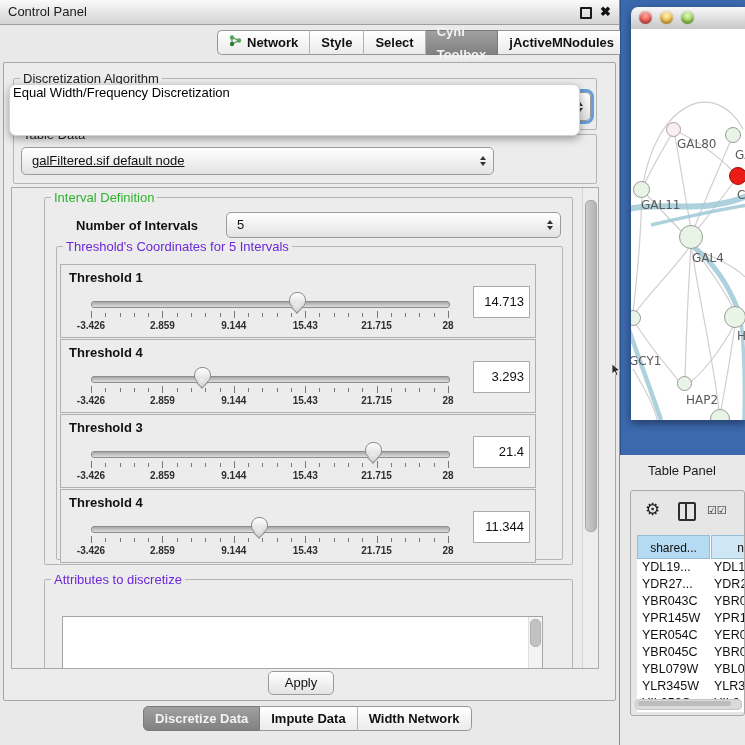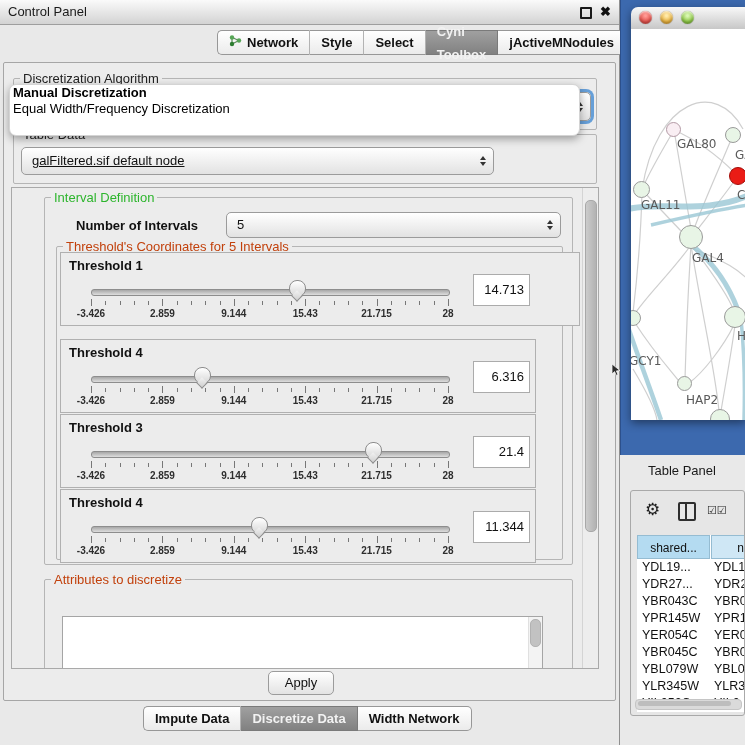--- a/index.html
+++ b/index.html
@@ -19,21 +19,21 @@
        border-right:1px solid #b3b3b3;font-size:13px;font-weight:bold;color:#111;cursor:default;}
   .seg .si:first-child{border-left:1px solid #979797;border-radius:5px 0 0 5px;}
   .seg .si:last-child{border-radius:0 5px 5px 0;border-right:1px solid #979797;text-align:right;}
   .seg .si.active{background:linear-gradient(#a0a0a0,#818181);color:#f2f2f2;border-color:#7a7a7a;}
   #top-tabs{left:217px;top:30px;}
   #bottom-tabs{left:143px;top:706px;}
   .cp-outer{position:absolute;left:3px;top:62px;width:611px;height:637px;border:1px solid #a6a6a6;border-radius:2px;background:#ececec;}
   
   .grp{position:absolute;border:1px solid #b5b5b5;border-radius:2px;}
   .grp>.gt{position:absolute;top:-8px;left:6px;background:#ececec;padding:0 3px;font-size:13px;white-space:nowrap;}
-  .gt.green{color:#2db52d;} .gt.blue{color:#c2410c;} .gt.dark{color:#222;}
+  .gt.green{color:#2db52d;} .gt.blue{color:#6d28d9;} .gt.dark{color:#222;}
   
   .combo{position:absolute;background:linear-gradient(#ffffff,#e2e2e2);border:1px solid #9b9b9b;border-radius:5px;}
   .combo .cv{position:absolute;left:10px;top:0;font-size:13px;color:#111;}
   .spin{position:absolute;right:7px;top:50%;transform:translateY(-50%);display:flex;flex-direction:column;gap:2px;}
   .spin i{width:0;height:0;border-left:3.5px solid transparent;border-right:3.5px solid transparent;}
   .spin .up{border-bottom:4px solid #333;} .spin .dn{border-top:4px solid #333;}
   .focusring{box-shadow:0 0 0 3px rgba(88,151,214,.9);}
   
   .popup{position:absolute;left:9px;top:84px;width:569px;height:50px;background:#fff;border:1px solid #d4d4d4;
        border-radius:7px;box-shadow:0 3px 9px rgba(0,0,0,.35);z-index:40;}
@@ -142,21 +142,20 @@
     <span class="gt dark">Discretization Algorithm</span>
   </div>
   <div class="combo focusring" style="left:21px;top:92px;width:568px;height:27px;">
     <span class="spin">
         <i class="up"></i>
         <i class="dn"></i>
       </span>
   </div>
 
   <div class="popup">
-    <div class="p-opt sel">Manual Discretization</div>
     <div class="p-opt">Equal Width/Frequency Discretization</div>
   </div>
 
   <div class="grp" style="left:13px;top:134px;width:582px;height:48px;">
     <span class="gt dark">Table Data</span>
   </div>
   <div class="combo" style="left:21px;top:147px;width:471px;height:26px;">
     <span class="cv" style="line-height:26px;text-decoration:underline;">galFiltered.sif default node</span>
     <span class="spin">
         <i class="up"></i>
@@ -173,21 +172,21 @@
       <span class="cv" style="line-height:24px;">5</span>
       <span class="spin">
           <i class="up"></i>
           <i class="dn"></i>
         </span>
     </div>
     <div class="grp" style="left:44px;top:58px;width:505px;height:312px;">
       <span class="gt blue">Threshold's Coordinates for 5 Intervals</span>
     </div>
     <div id="cards">
-        <div class="thresh-card" style="top: 64px; padding-left: 44px;">
+        <div class="thresh-card" style="top: 76px;">
           <div class="t-label">Threshold 1</div>
           <div class="t-track"></div>
           <div class="tick major" style="left: 30px;"></div>
           <div class="tick" style="left: 44.28px;"></div>
           <div class="tick" style="left: 58.56px;"></div>
           <div class="tick" style="left: 72.84px;"></div>
           <div class="tick" style="left: 87.12px;"></div>
           <div class="tick major" style="left: 101.4px;"></div>
           <div class="tick" style="left: 115.68px;"></div>
           <div class="tick" style="left: 129.96px;"></div>
@@ -247,21 +246,21 @@
           <div class="tick" style="left: 358.44px;"></div>
           <div class="tick" style="left: 372.72px;"></div>
           <div class="tick major" style="left: 387px;"></div>
           <div class="tlab" style="left: 5px;">-3.426</div>
           <div class="tlab" style="left: 76.4px;">2.859</div>
           <div class="tlab" style="left: 147.8px;">9.144</div>
           <div class="tlab" style="left: 219.2px;">15.43</div>
           <div class="tlab" style="left: 290.6px;">21.715</div>
           <div class="tlab" style="left: 362px;">28</div>
           <div class="t-thumb" style="left: 132.669px;"></div>
-          <div class="t-value">6.316</div>
+          <div class="t-value">3.293</div>
         </div>
         <div class="thresh-card" style="top: 226px;">
           <div class="t-label">Threshold 3</div>
           <div class="t-track"></div>
           <div class="tick major" style="left: 30px;"></div>
           <div class="tick" style="left: 44.28px;"></div>
           <div class="tick" style="left: 58.56px;"></div>
           <div class="tick" style="left: 72.84px;"></div>
           <div class="tick" style="left: 87.12px;"></div>
           <div class="tick major" style="left: 101.4px;"></div>
@@ -345,25 +344,25 @@
     </div>
 
     <div class="vsb">
       <div class="vthumb"></div>
     </div>
   </div>
 
   <div class="btn">Apply</div>
 
   <div class="seg" id="bottom-tabs">
-      <div class="si">
-        <span>Impute Data</span>
-      </div>
       <div class="si active">
         <span>Discretize Data</span>
+      </div>
+      <div class="si">
+        <span>Impute Data</span>
       </div>
       <div class="si">
         <span>Width Network</span>
       </div>
     </div>
 </div>
 
 <div class="right">
   <div class="desktop">
     <div class="netwin">

